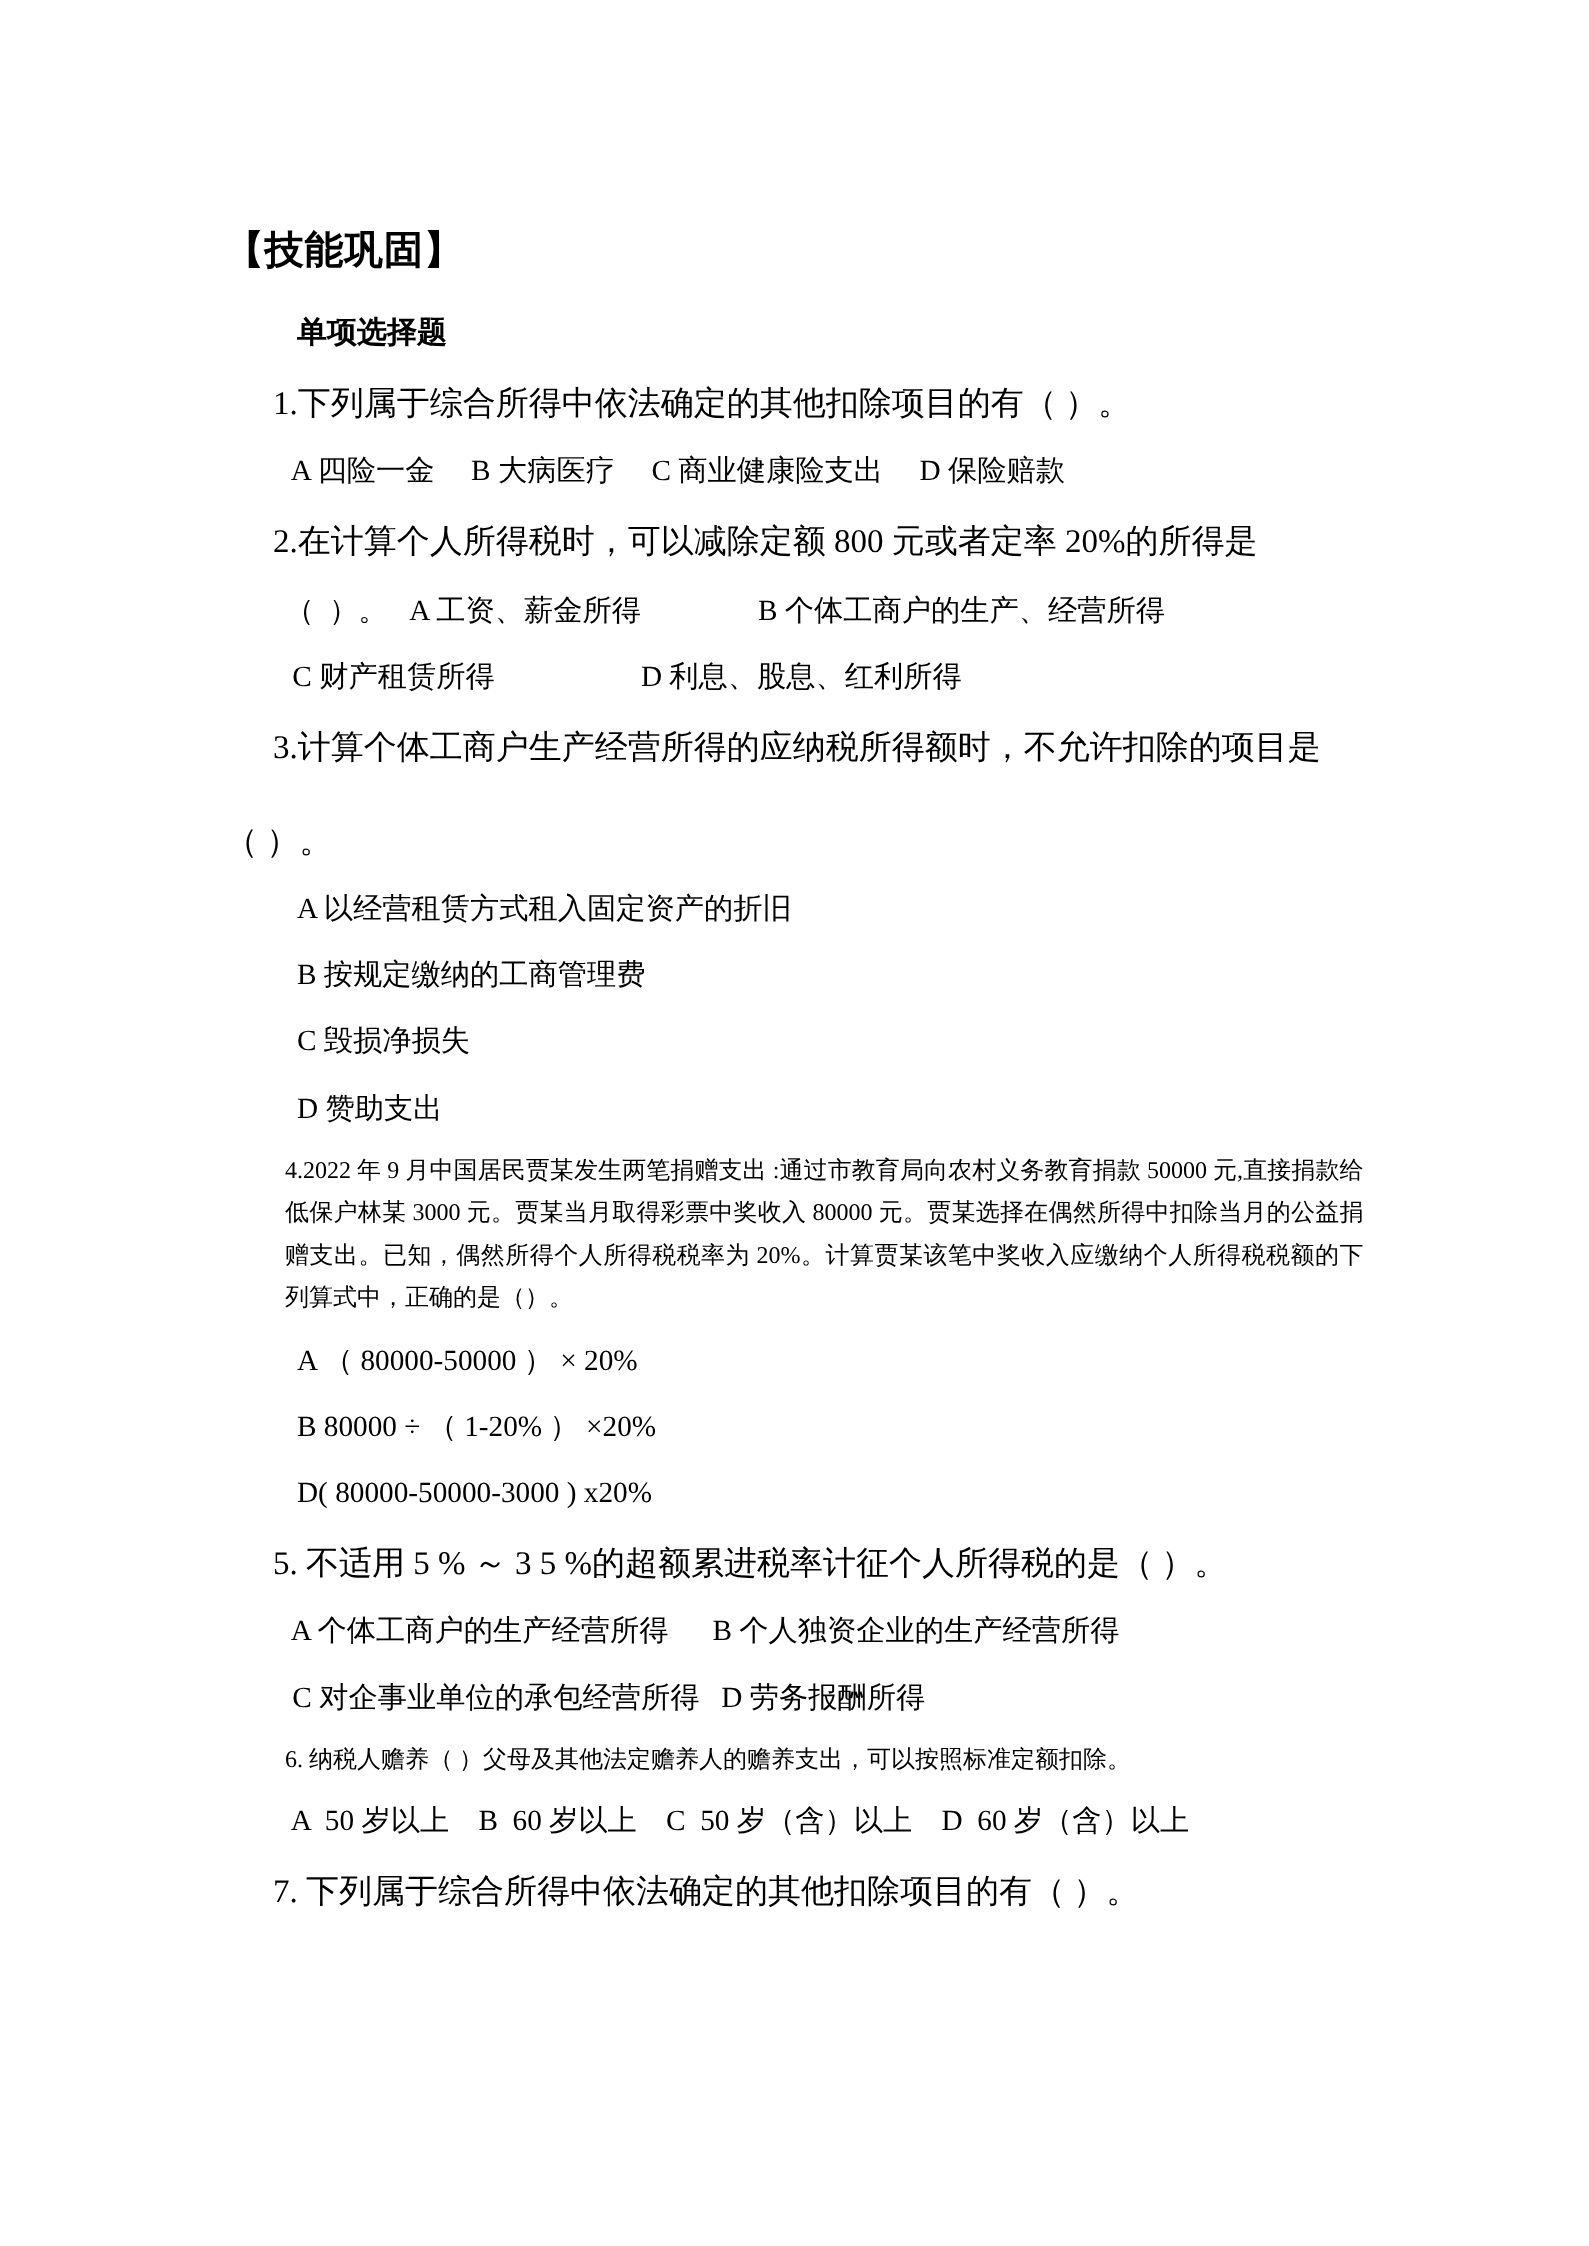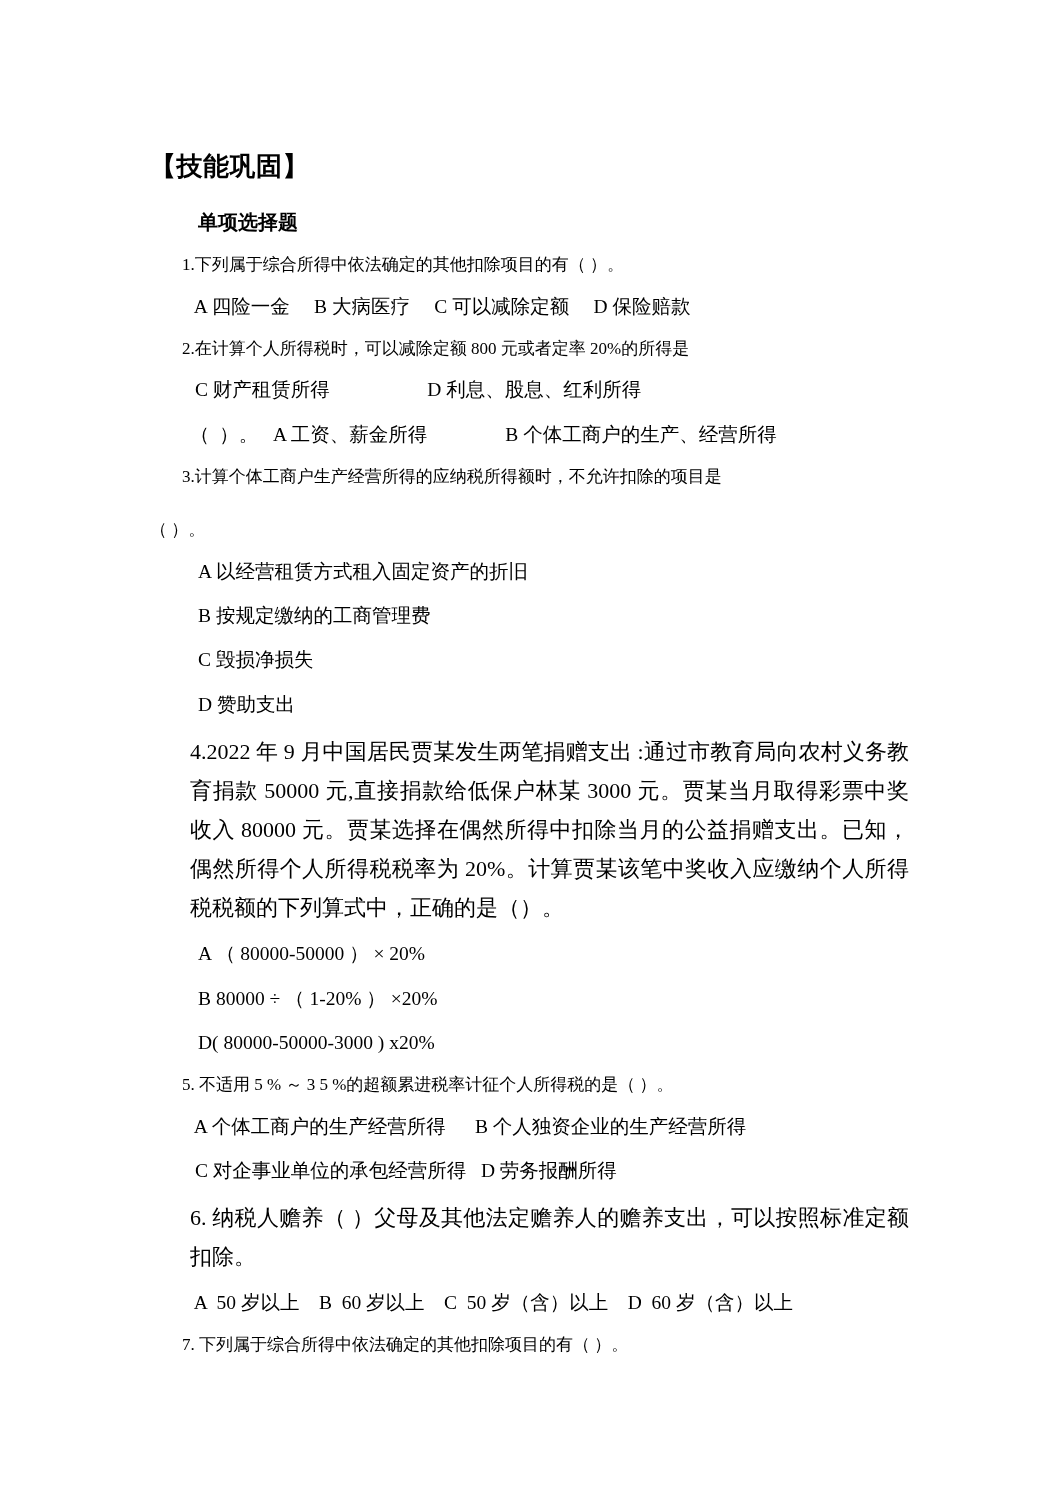--- a/index.html
+++ b/index.html
@@ -32,21 +32,21 @@
   }
   .subtitle {
     font-family: "Liberation Sans", "DejaVu Sans", sans-serif;
     font-weight: bold;
     font-size: 20px;
     margin: 0 0 14px 0;
     padding-left: 48px;
     line-height: 1.4;
   }
   .q {
-    font-size: 17px;
+    font-size: 22px;
     line-height: 1.75;
     margin: 0 0 10px 0;
     padding-left: 32px;
     text-align: justify;
   }
   .q.hang {
     padding-left: 0;
   }
   .opt {
     font-size: 19.5px;
@@ -55,45 +55,45 @@
     padding-left: 48px;
   }
   .opt-row {
     font-size: 19.5px;
     line-height: 1.75;
     margin: 0 0 10px 0;
     padding-left: 40px;
     white-space: pre;
   }
   .q-block {
-    font-size: 22px;
+    font-size: 16px;
     line-height: 1.78;
     margin: 0 0 10px 0;
     padding-left: 40px;
     text-align: justify;
   }
   .tight {
     margin-bottom: 24px;
   }
 </style>
 </head>
 <body>
 
 <div class="page">
 
   <div class="section-title">【技能巩固】</div>
 
   <div class="subtitle">单项选择题</div>
 
   <div class="q">1.下列属于综合所得中依法确定的其他扣除项目的有（    ）。</div>
-  <div class="opt-row"> A 四险一金     B 大病医疗     C 可以减除定额     D 保险赔款</div>
+  <div class="opt-row"> A 四险一金     B 大病医疗     C 商业健康险支出     D 保险赔款</div>
 
   <div class="q">2.在计算个人所得税时，可以减除定额 800 元或者定率 20%的所得是</div>
+  <div class="opt-row">（  ）。   A 工资、薪金所得                B 个体工商户的生产、经营所得</div>
   <div class="opt-row"> C 财产租赁所得                    D 利息、股息、红利所得</div>
-  <div class="opt-row">（  ）。   A 工资、薪金所得                B 个体工商户的生产、经营所得</div>
 
   <div class="q tight"> 3.计算个体工商户生产经营所得的应纳税所得额时，不允许扣除的项目是</div>
   <div class="q hang">（ ）。</div>
   <div class="opt">A 以经营租赁方式租入固定资产的折旧</div>
   <div class="opt">B 按规定缴纳的工商管理费</div>
   <div class="opt">C 毁损净损失</div>
   <div class="opt">D 赞助支出</div>
 
   <div class="q-block">4.2022 年 9 月中国居民贾某发生两笔捐赠支出 :通过市教育局向农村义务教育捐款 50000 元,直接捐款给低保户林某 3000 元。贾某当月取得彩票中奖收入 80000 元。贾某选择在偶然所得中扣除当月的公益捐赠支出。已知，偶然所得个人所得税税率为 20%。计算贾某该笔中奖收入应缴纳个人所得税税额的下列算式中，正确的是（）。</div>
   <div class="opt">A （ 80000-50000 ） ×  20%</div>

